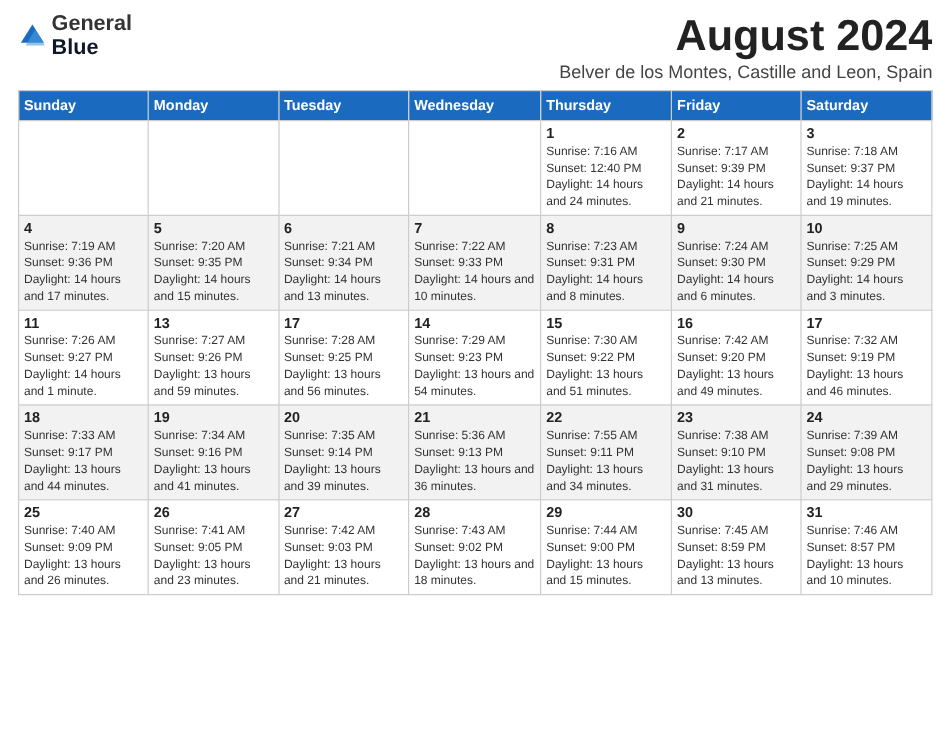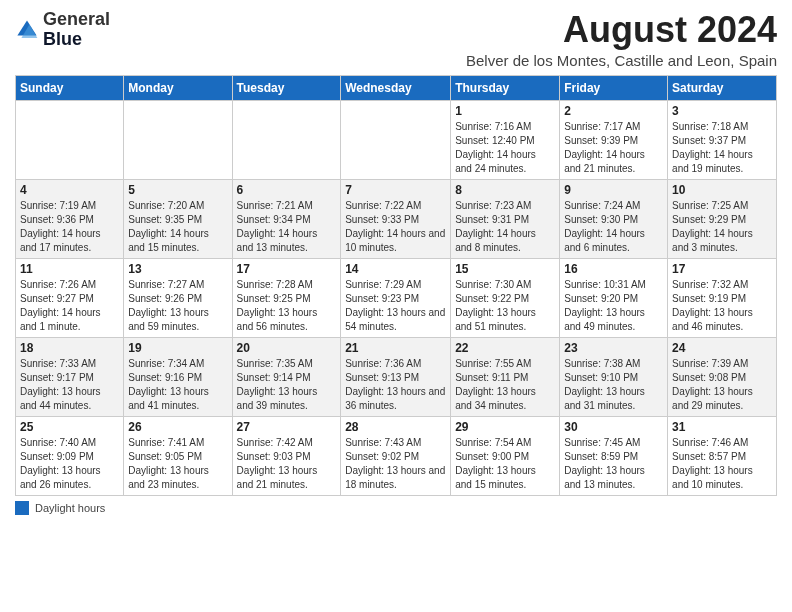--- a/index.html
+++ b/index.html
@@ -232,21 +232,21 @@
 Daylight: 13 hours and 54 minutes.</div>
           </td>
           <td>
             <span class="day-num">15</span>
             <div class="day-info">Sunrise: 7:30 AM
 Sunset: 9:22 PM
 Daylight: 13 hours and 51 minutes.</div>
           </td>
           <td>
             <span class="day-num">16</span>
-            <div class="day-info">Sunrise: 10:31 AM
+            <div class="day-info">Sunrise: 7:42 AM
 Sunset: 9:20 PM
 Daylight: 13 hours and 49 minutes.</div>
           </td>
           <td>
             <span class="day-num">17</span>
             <div class="day-info">Sunrise: 7:32 AM
 Sunset: 9:19 PM
 Daylight: 13 hours and 46 minutes.</div>
           </td>
         </tr>
@@ -264,21 +264,21 @@
 Daylight: 13 hours and 41 minutes.</div>
           </td>
           <td>
             <span class="day-num">20</span>
             <div class="day-info">Sunrise: 7:35 AM
 Sunset: 9:14 PM
 Daylight: 13 hours and 39 minutes.</div>
           </td>
           <td>
             <span class="day-num">21</span>
-            <div class="day-info">Sunrise: 7:36 AM
+            <div class="day-info">Sunrise: 5:36 AM
 Sunset: 9:13 PM
 Daylight: 13 hours and 36 minutes.</div>
           </td>
           <td>
             <span class="day-num">22</span>
             <div class="day-info">Sunrise: 7:55 AM
 Sunset: 9:11 PM
 Daylight: 13 hours and 34 minutes.</div>
           </td>
           <td>
@@ -314,37 +314,33 @@
 Daylight: 13 hours and 21 minutes.</div>
           </td>
           <td>
             <span class="day-num">28</span>
             <div class="day-info">Sunrise: 7:43 AM
 Sunset: 9:02 PM
 Daylight: 13 hours and 18 minutes.</div>
           </td>
           <td>
             <span class="day-num">29</span>
-            <div class="day-info">Sunrise: 7:54 AM
+            <div class="day-info">Sunrise: 7:44 AM
 Sunset: 9:00 PM
 Daylight: 13 hours and 15 minutes.</div>
           </td>
           <td>
             <span class="day-num">30</span>
             <div class="day-info">Sunrise: 7:45 AM
 Sunset: 8:59 PM
 Daylight: 13 hours and 13 minutes.</div>
           </td>
           <td>
             <span class="day-num">31</span>
             <div class="day-info">Sunrise: 7:46 AM
 Sunset: 8:57 PM
 Daylight: 13 hours and 10 minutes.</div>
           </td>
         </tr>
       </tbody>
   </table>
 
-  <div class="footer">
-    <span class="footer-box"></span>
-    <span>Daylight hours</span>
-  </div>
 </div>
 
 </body></html>

